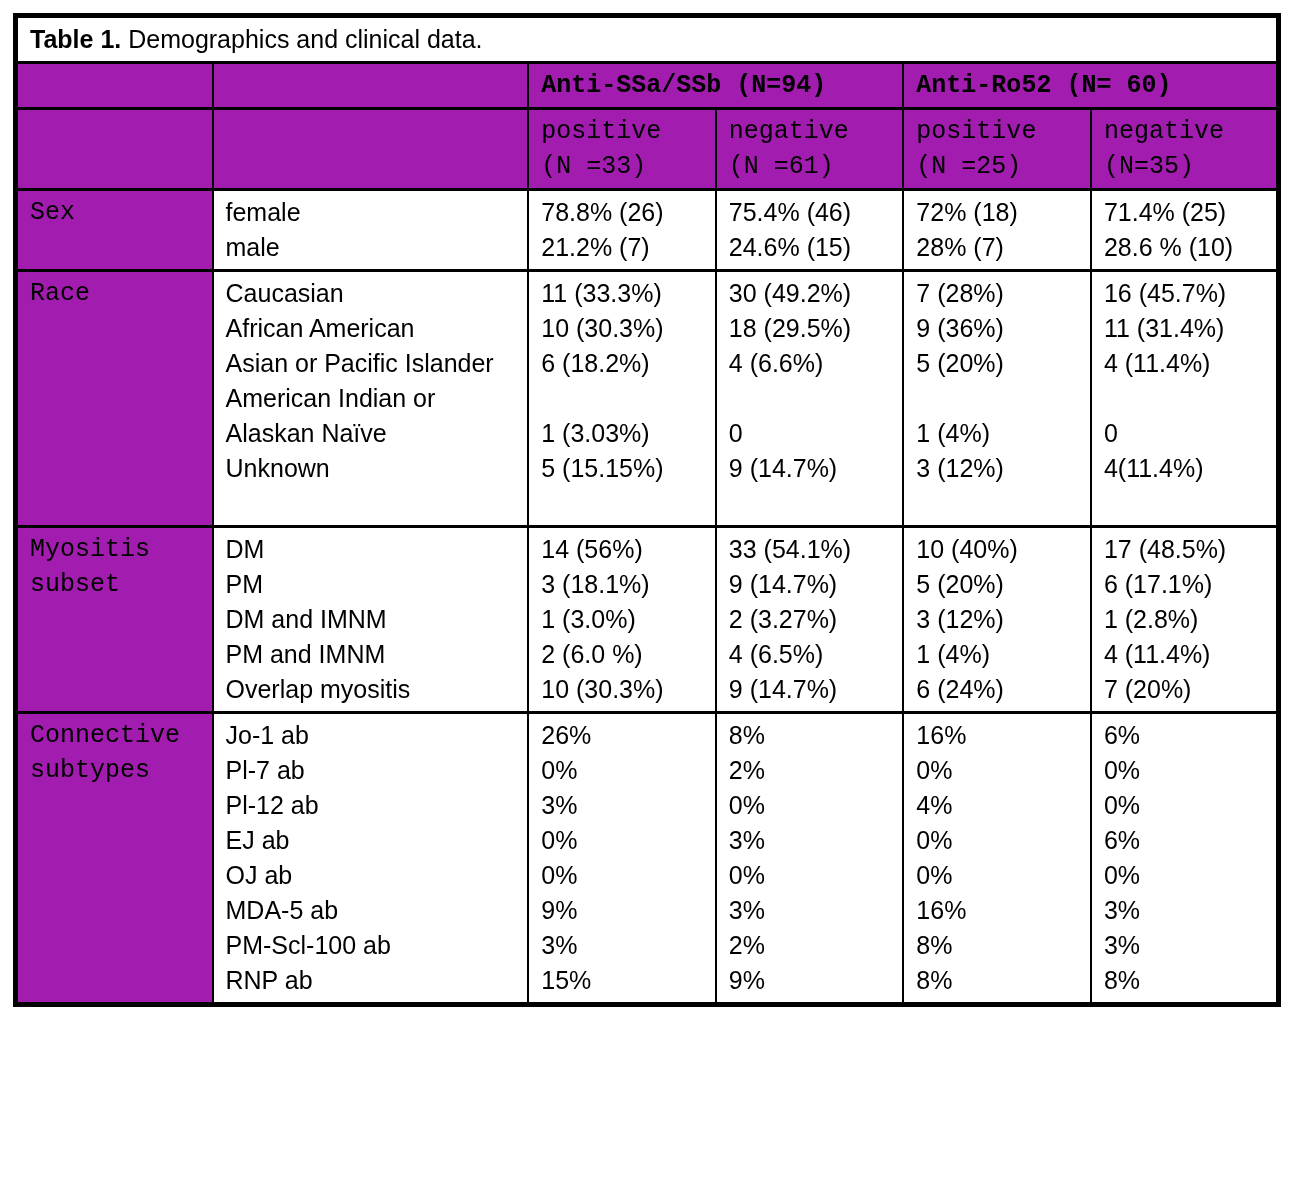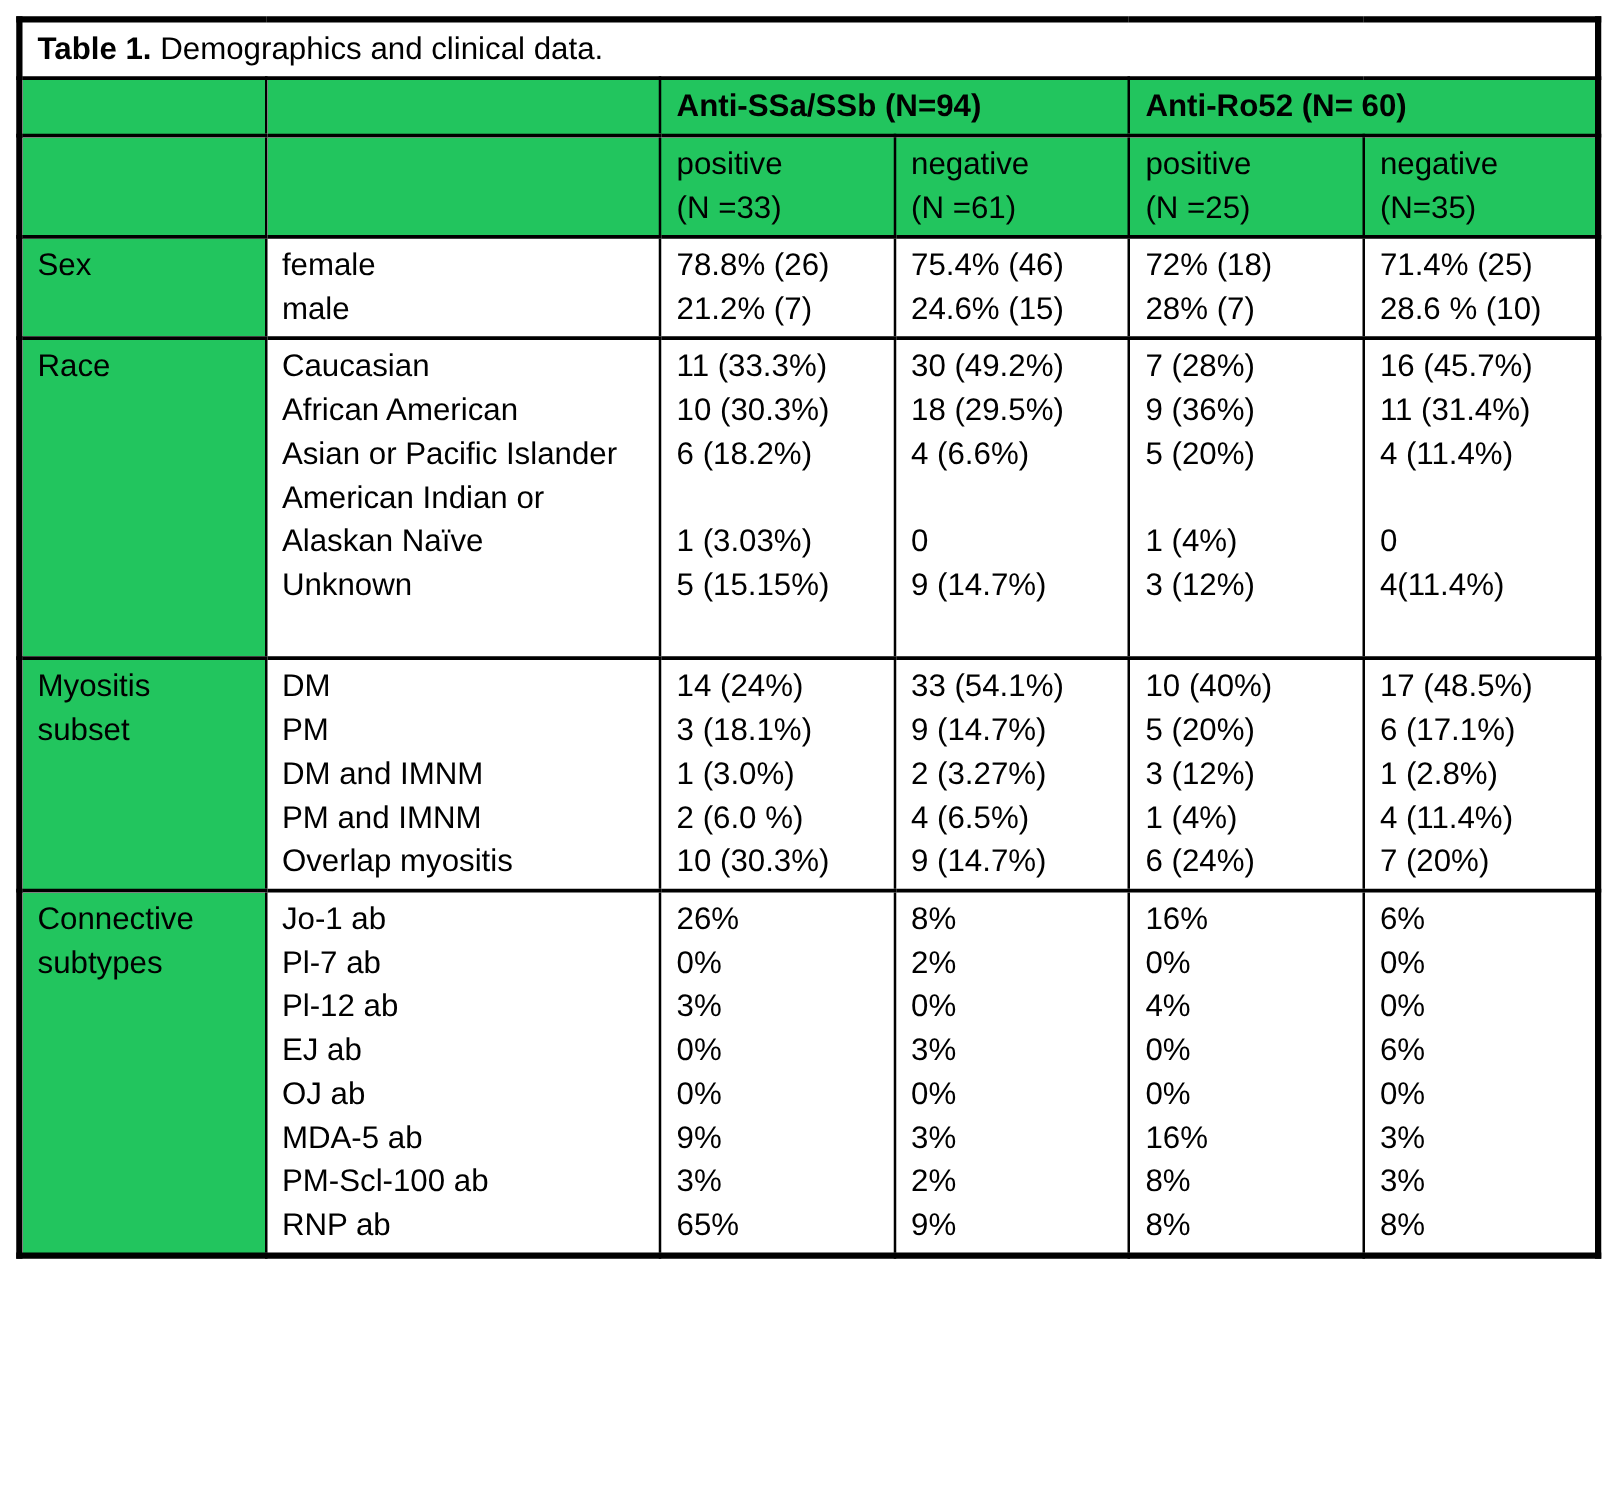--- a/index.html
+++ b/index.html
@@ -14,21 +14,21 @@
     border: 5px solid #000000;
     font-size: 25px; line-height: 35px;
   }
   table.demo td {
     border: 2px solid #000000;
     border-top-width: 3px; border-bottom-width: 3px;
     padding: 4px 12px; vertical-align: top; text-align: left;
     overflow: hidden;
   }
   .ln { min-height: 35px; }
-  .bg-gray { background: #22c55e; }
+  .bg-gray { background: #a21caf; font-family: Liberation Mono, monospace; }
   .bold { font-weight: bold; }
   tr.title-row td, tr.footer-row td { background: #ffffff; }
 </style>
 </head>
 <body>
 
 <div class="page">
 <table class="demo">
   <colgroup>
     <col style="width:15.6%">
@@ -162,21 +162,21 @@
       <div class="ln">subset</div>
     </td>
     <td>
       <div class="ln">DM</div>
       <div class="ln">PM</div>
       <div class="ln">DM and IMNM</div>
       <div class="ln">PM and IMNM</div>
       <div class="ln">Overlap myositis</div>
     </td>
     <td>
-      <div class="ln">14 (24%)</div>
+      <div class="ln">14 (56%)</div>
       <div class="ln">3 (18.1%)</div>
       <div class="ln">1 (3.0%)</div>
       <div class="ln">2 (6.0 %)</div>
       <div class="ln">10 (30.3%)</div>
     </td>
     <td>
       <div class="ln">33 (54.1%)</div>
       <div class="ln">9 (14.7%)</div>
       <div class="ln">2 (3.27%)</div>
       <div class="ln">4 (6.5%)</div>
@@ -214,21 +214,21 @@
       <div class="ln">RNP ab</div>
     </td>
     <td>
       <div class="ln">26%</div>
       <div class="ln">0%</div>
       <div class="ln">3%</div>
       <div class="ln">0%</div>
       <div class="ln">0%</div>
       <div class="ln">9%</div>
       <div class="ln">3%</div>
-      <div class="ln">65%</div>
+      <div class="ln">15%</div>
     </td>
     <td>
       <div class="ln">8%</div>
       <div class="ln">2%</div>
       <div class="ln">0%</div>
       <div class="ln">3%</div>
       <div class="ln">0%</div>
       <div class="ln">3%</div>
       <div class="ln">2%</div>
       <div class="ln">9%</div>

